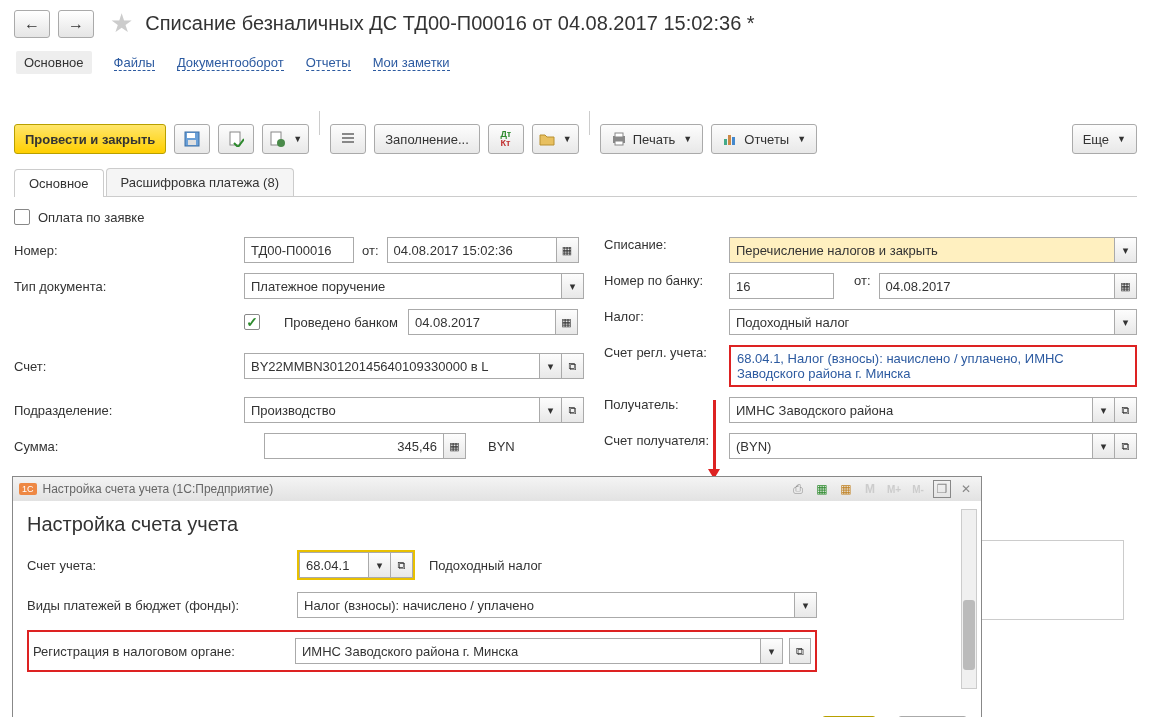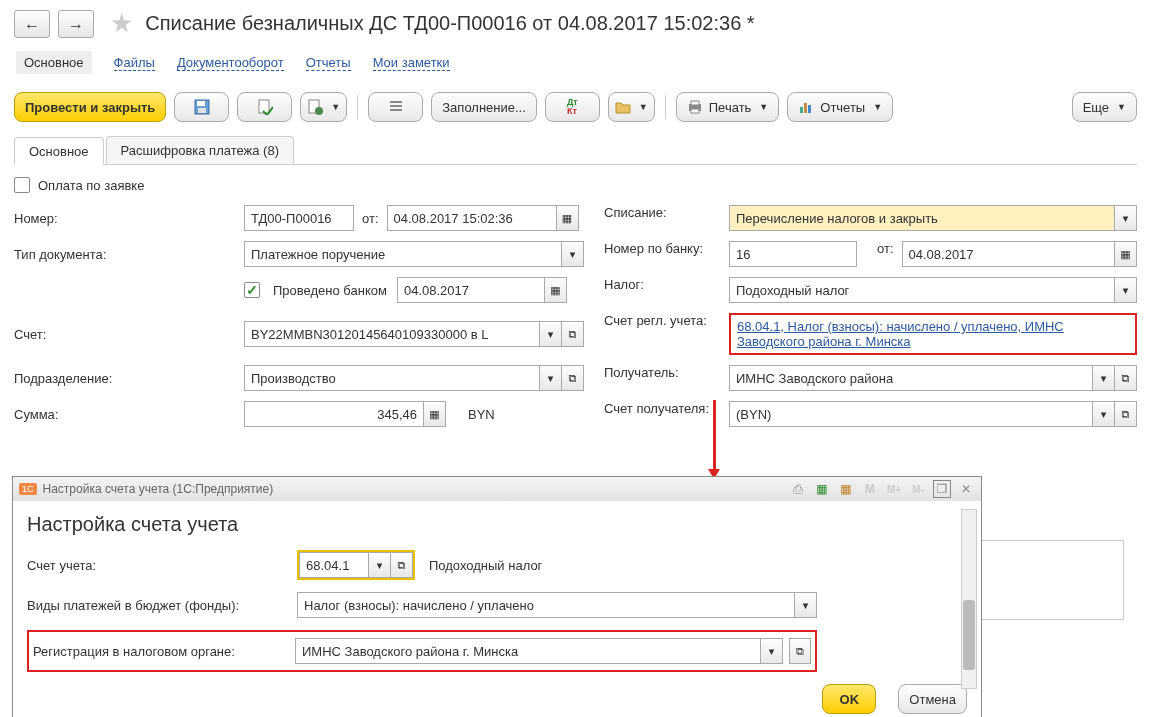--- a/index.html
+++ b/index.html
@@ -13,22 +13,22 @@
 .page-title { font-size: 20px; color: #333; }
 
 
 .nav-links { display:flex; gap: 22px; align-items:center; margin-bottom: 18px; padding-left: 2px; }
 .nav-link { color: #2c5aa0; cursor: pointer; }
 .nav-link.active { background: #eee; color: #333; padding: 4px 8px; border-radius: 2px; }
 .nav-link:not(.active) { border-bottom: 1px dashed #2c5aa0; }
 
 
 .toolbar { display:flex; align-items:center; gap: 8px; margin-bottom: 14px; }
-.btn { height: 30px; border: 1px solid #aaa; background: linear-gradient(#fdfdfd,#e8e8e8); border-radius: 8px; display:flex; align-items:center; justify-content:center; cursor:pointer; padding: 0 10px; gap:6px; font-size:13px; }
-.btn.icon-only { width: 55px; padding: 0; }
+.btn { height: 30px; border: 1px solid #aaa; background: linear-gradient(#fdfdfd,#e8e8e8); border-radius: 3px; display:flex; align-items:center; justify-content:center; cursor:pointer; padding: 0 10px; gap:6px; font-size:13px;margin-top:32px; }
+.btn.icon-only { width: 36px; padding: 0; }
 .btn.primary { background: linear-gradient(#ffe66b, #ffcf00); border-color: #b8a000; font-weight: bold; }
 .btn .caret { font-size: 9px; margin-left: 2px; }
 .toolbar-sep { width: 1px; height: 24px; background: #ccc; margin: 0 2px; }
 
 
 .tabs { display:flex; border-bottom: 1px solid #ccc; margin-bottom: 12px; }
 .tab { padding: 6px 14px; border: 1px solid #ccc; border-bottom: none; margin-right: 2px; background: #f5f5f5; border-radius: 4px 4px 0 0; cursor:pointer; }
 .tab.active { background: #fff; position: relative; top: 1px; }
 
 
@@ -38,23 +38,23 @@
 .lbl { width: 230px; color: #333; }
 .lbl.short { width: 125px; }
 .checkbox-line { display:flex; align-items:center; gap: 8px; margin-bottom: 12px; }
 .chk { width: 16px; height: 16px; border: 1px solid #888; border-radius:2px; background:#fff; display:inline-flex; align-items:center; justify-content:center; }
 .chk.checked::after { content:"✓"; color:#2d8a2d; font-weight:bold; font-size:14px; }
 
 .input-group { display:flex; }
 .input { height: 26px; border: 1px solid #aaa; background:#fff; padding: 0 6px; display:flex; align-items:center; font-size:13px; }
 .input.highlight { background: #fff0c0; }
 .input-btn { width: 22px; height: 26px; border: 1px solid #aaa; border-left: none; background: linear-gradient(#fdfdfd,#e8e8e8); display:flex; align-items:center; justify-content:center; font-size:11px; cursor:pointer; }
-.input.right { justify-content: flex-end; }
-
-.link-text { color: #2c5aa0; text-decoration: underline; cursor:pointer; }
+.input.right { justify-content: flex-end; margin-left: 20px; }
+
+.link-text { color: #2c5aa0; cursor:pointer; }
 
 
 .red-box { border: 2px solid #d22; padding: 4px 6px; }
 
 
 .arrow-down { position:absolute; left: 713px; top: 400px; width: 3px; height: 78px; background: #d22; }
 .arrow-down::after { content:""; position:absolute; bottom:-1px; left:-5px; border-left:6px solid transparent; border-right:6px solid transparent; border-top:10px solid #d22; }
 
 
 .dialog { position:absolute; left: 12px; top: 476px; width: 970px; border: 1px solid #888; background: #fff; box-shadow: none; }
@@ -209,37 +209,37 @@
       <div class="input-group" style="flex:1; max-width:340px">
         <div class="input" style="flex:1">Платежное поручение</div>
         <div class="input-btn">
             <span>▾</span>
           </div>
       </div>
     </div>
     <div class="col-right">
       <span class="lbl short">Номер по банку:</span>
       <div class="input-group">
-        <div class="input" style="width:128px">16</div>
+        <div class="input" style="width:105px">16</div>
       </div>
       <span style="margin:0 8px 0 20px">от:</span>
       <div class="input-group" style="flex:1">
         <div class="input" style="flex:1">04.08.2017</div>
         <div class="input-btn">
             <span>▦</span>
           </div>
       </div>
     </div>
   </div>
 
   <div class="form-row">
     <div class="col-left">
       <span class="lbl"></span>
       <span class="chk checked"></span>
-      <span style="margin:0 10px 0 13px">Проведено банком</span>
+      <span style="margin:0 10px 0 24px">Проведено банком</span>
       <div class="input-group" style="flex:1; max-width:170px">
         <div class="input" style="flex:1">04.08.2017</div>
         <div class="input-btn">
             <span>▦</span>
           </div>
       </div>
     </div>
     <div class="col-right">
       <span class="lbl short">Налог:</span>
       <div class="input-group" style="flex:1">

